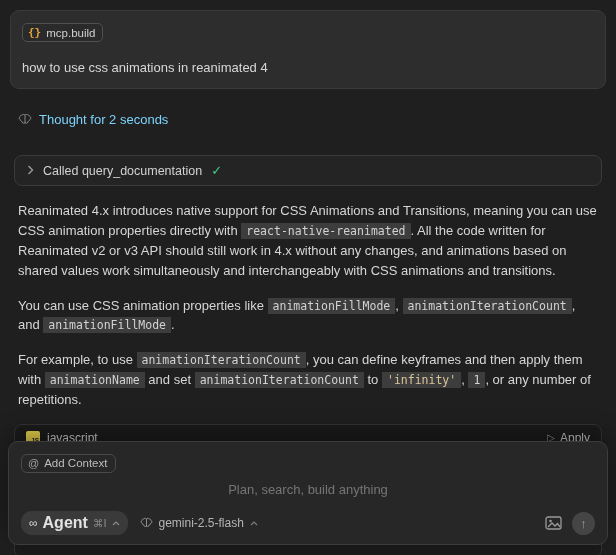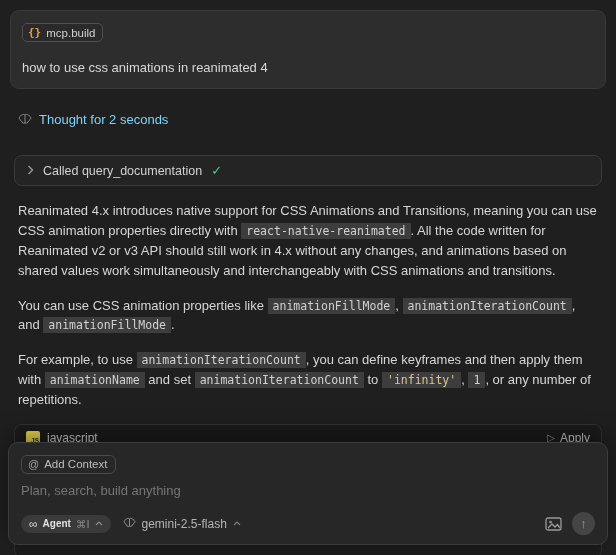--- a/index.html
+++ b/index.html
@@ -124,31 +124,31 @@
   }
   .context-chip {
     display:inline-flex; align-items:center; gap:5px;
     border:1px solid #4a4a4a;
     border-radius:6px;
     padding:2px 8px 3px 6px;
     font-size:11.5px; color:#bdbdbd;
     cursor:pointer;
   }
   .at-glyph { font-size:11px; color:#9f9f9f; }
-  .composer-input { margin-top:9px; font-size:13px; color:#757575; }
+  .composer-input { margin-top:9px; font-size:13px; color:#757575;text-align:center; }
   .composer-bottom { margin-top:14px; display:flex; align-items:center; }
   .agent-pill {
     display:inline-flex; align-items:center; gap:5px;
     background:#3a3a3a;
     border-radius:11px;
     padding:3px 8px;
     cursor:pointer;
   }
   .infinity-glyph { color:#d6d6d6; font-size:12px; line-height:1; }
-  .agent-label { font-size:10px; font-weight:bold; color:#e2e2e2; }
+  .agent-label { font-size:16px; font-weight:bold; color:#e2e2e2; }
   .agent-shortcut { font-size:10.5px; color:#8a8a8a; font-family:"DejaVu Sans", sans-serif; }
   .model-select {
     display:inline-flex; align-items:center; gap:6px;
     margin-left:12px; cursor:pointer;
     font-size:12px; color:#b5b5b5;
   }
   .composer-actions { margin-left:auto; display:flex; align-items:center; gap:10px; }
   .send-btn {
     width:23px; height:23px; border-radius:50%;
     background:#454545;

